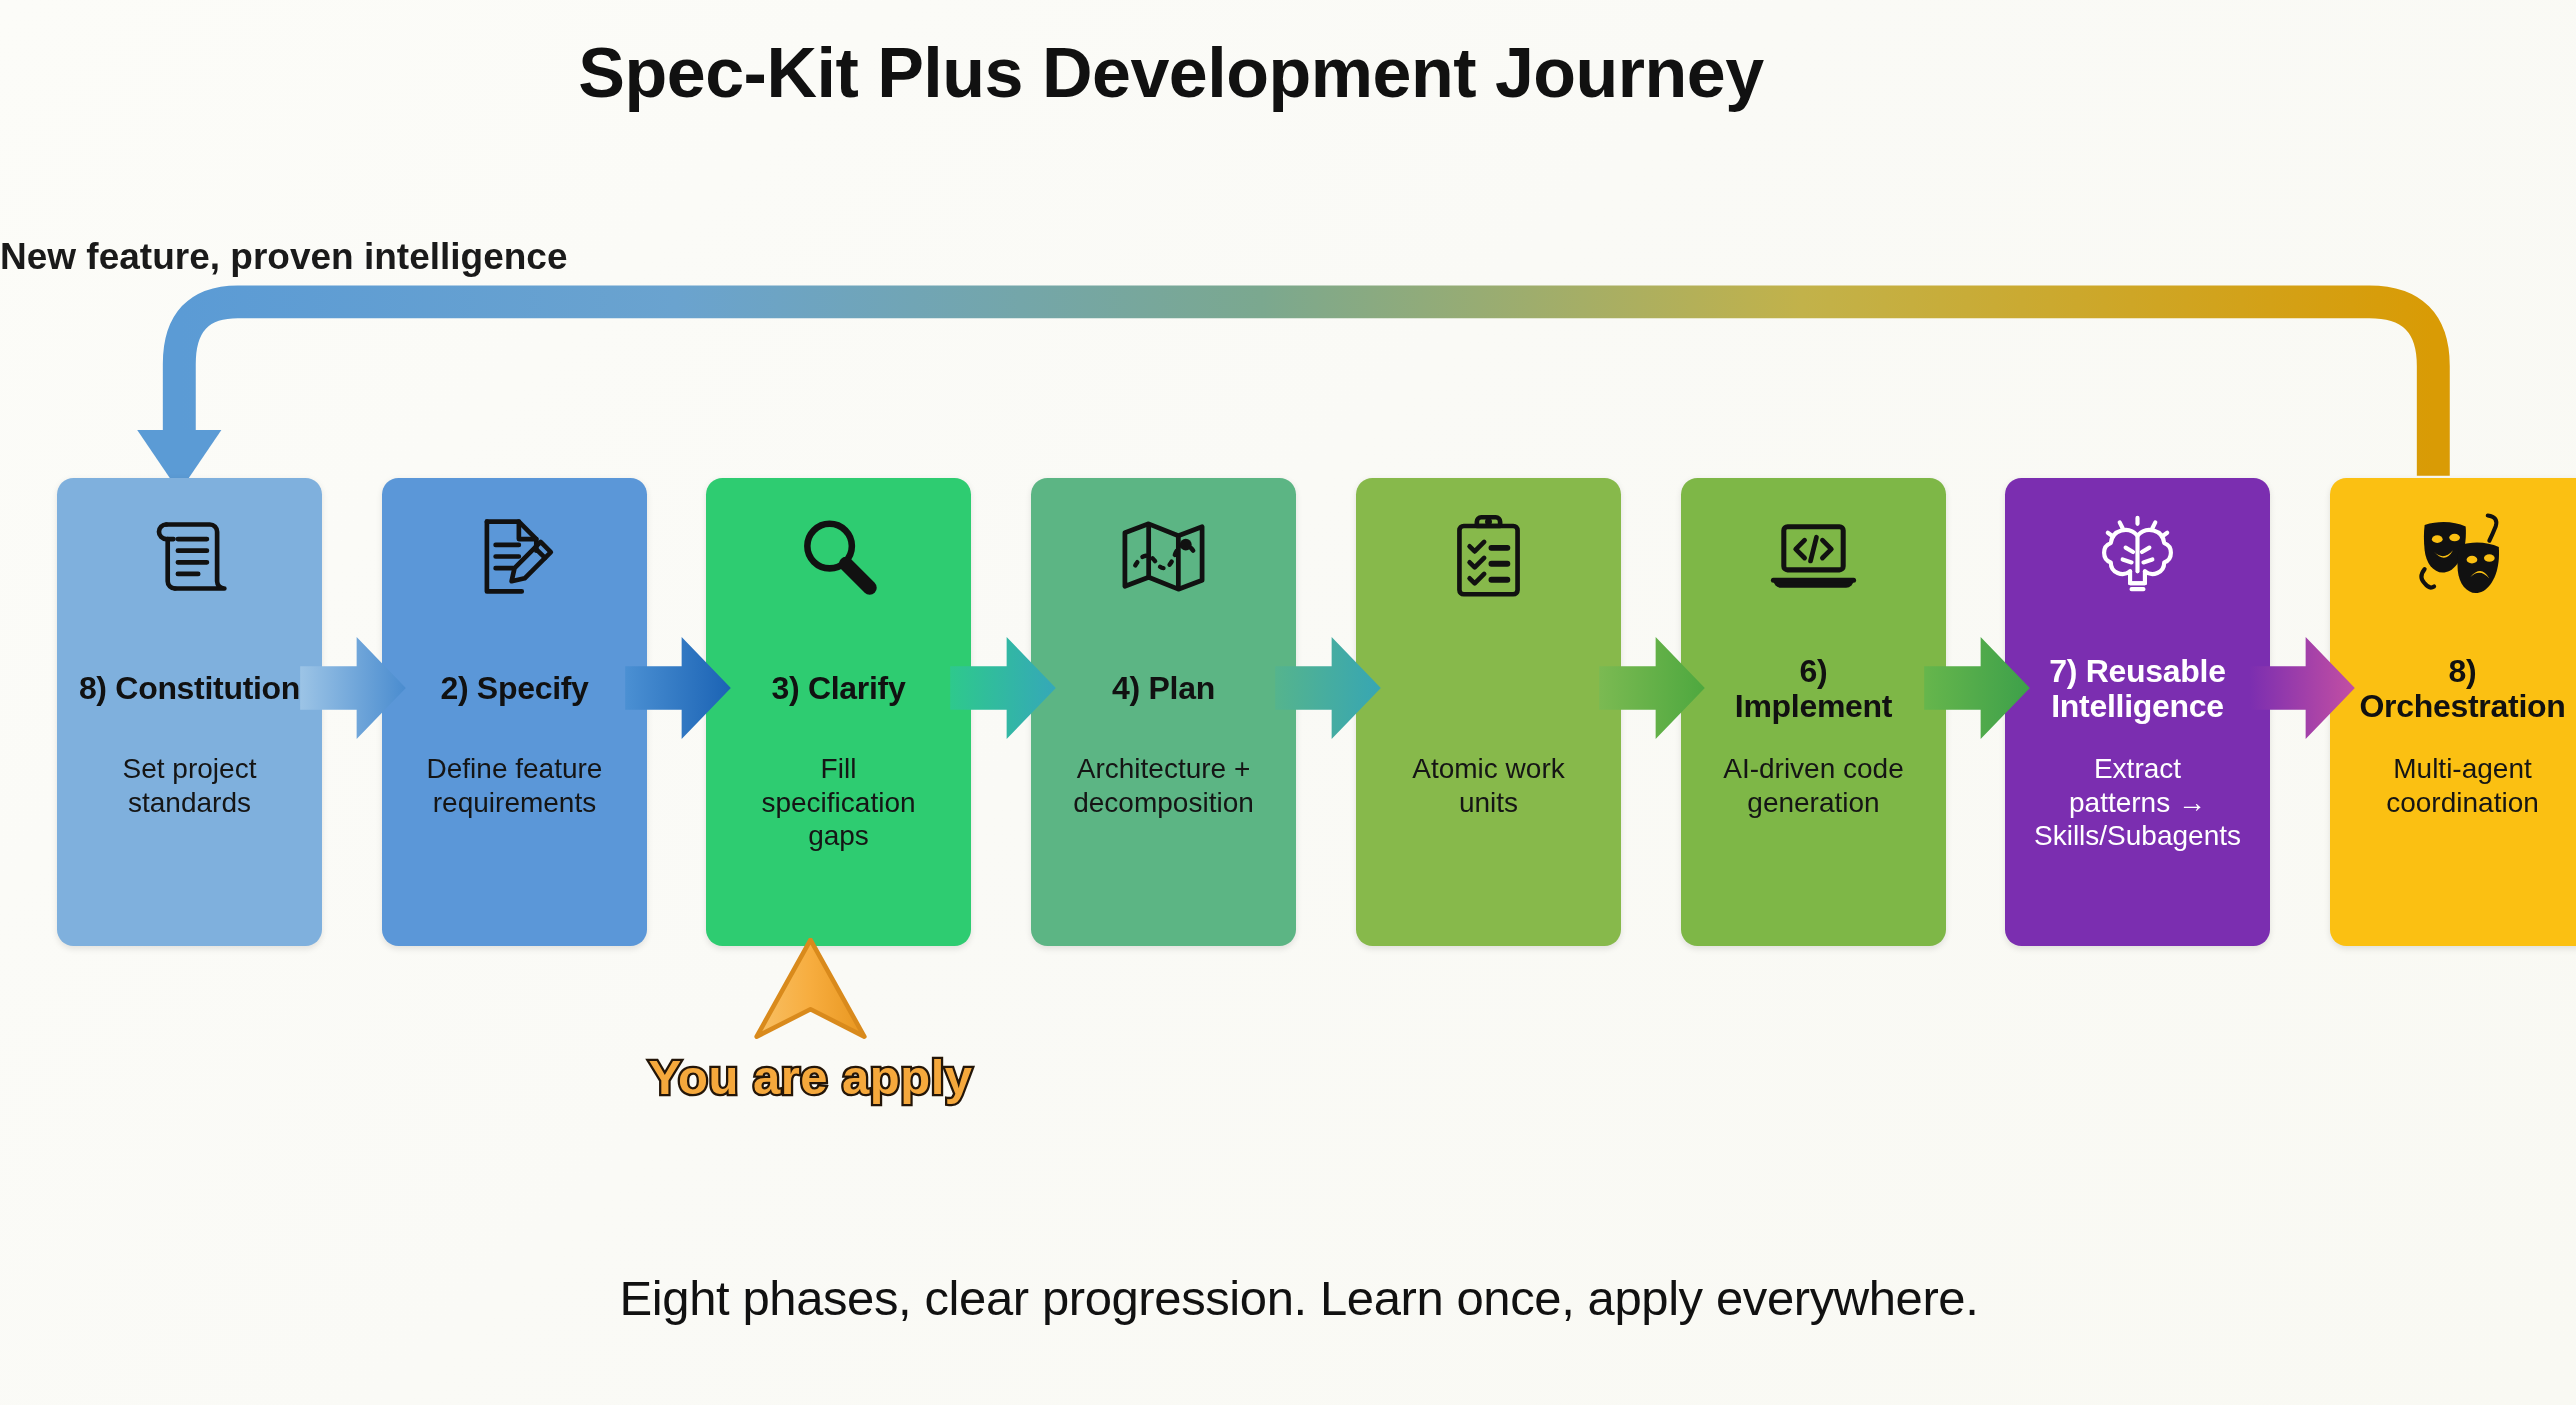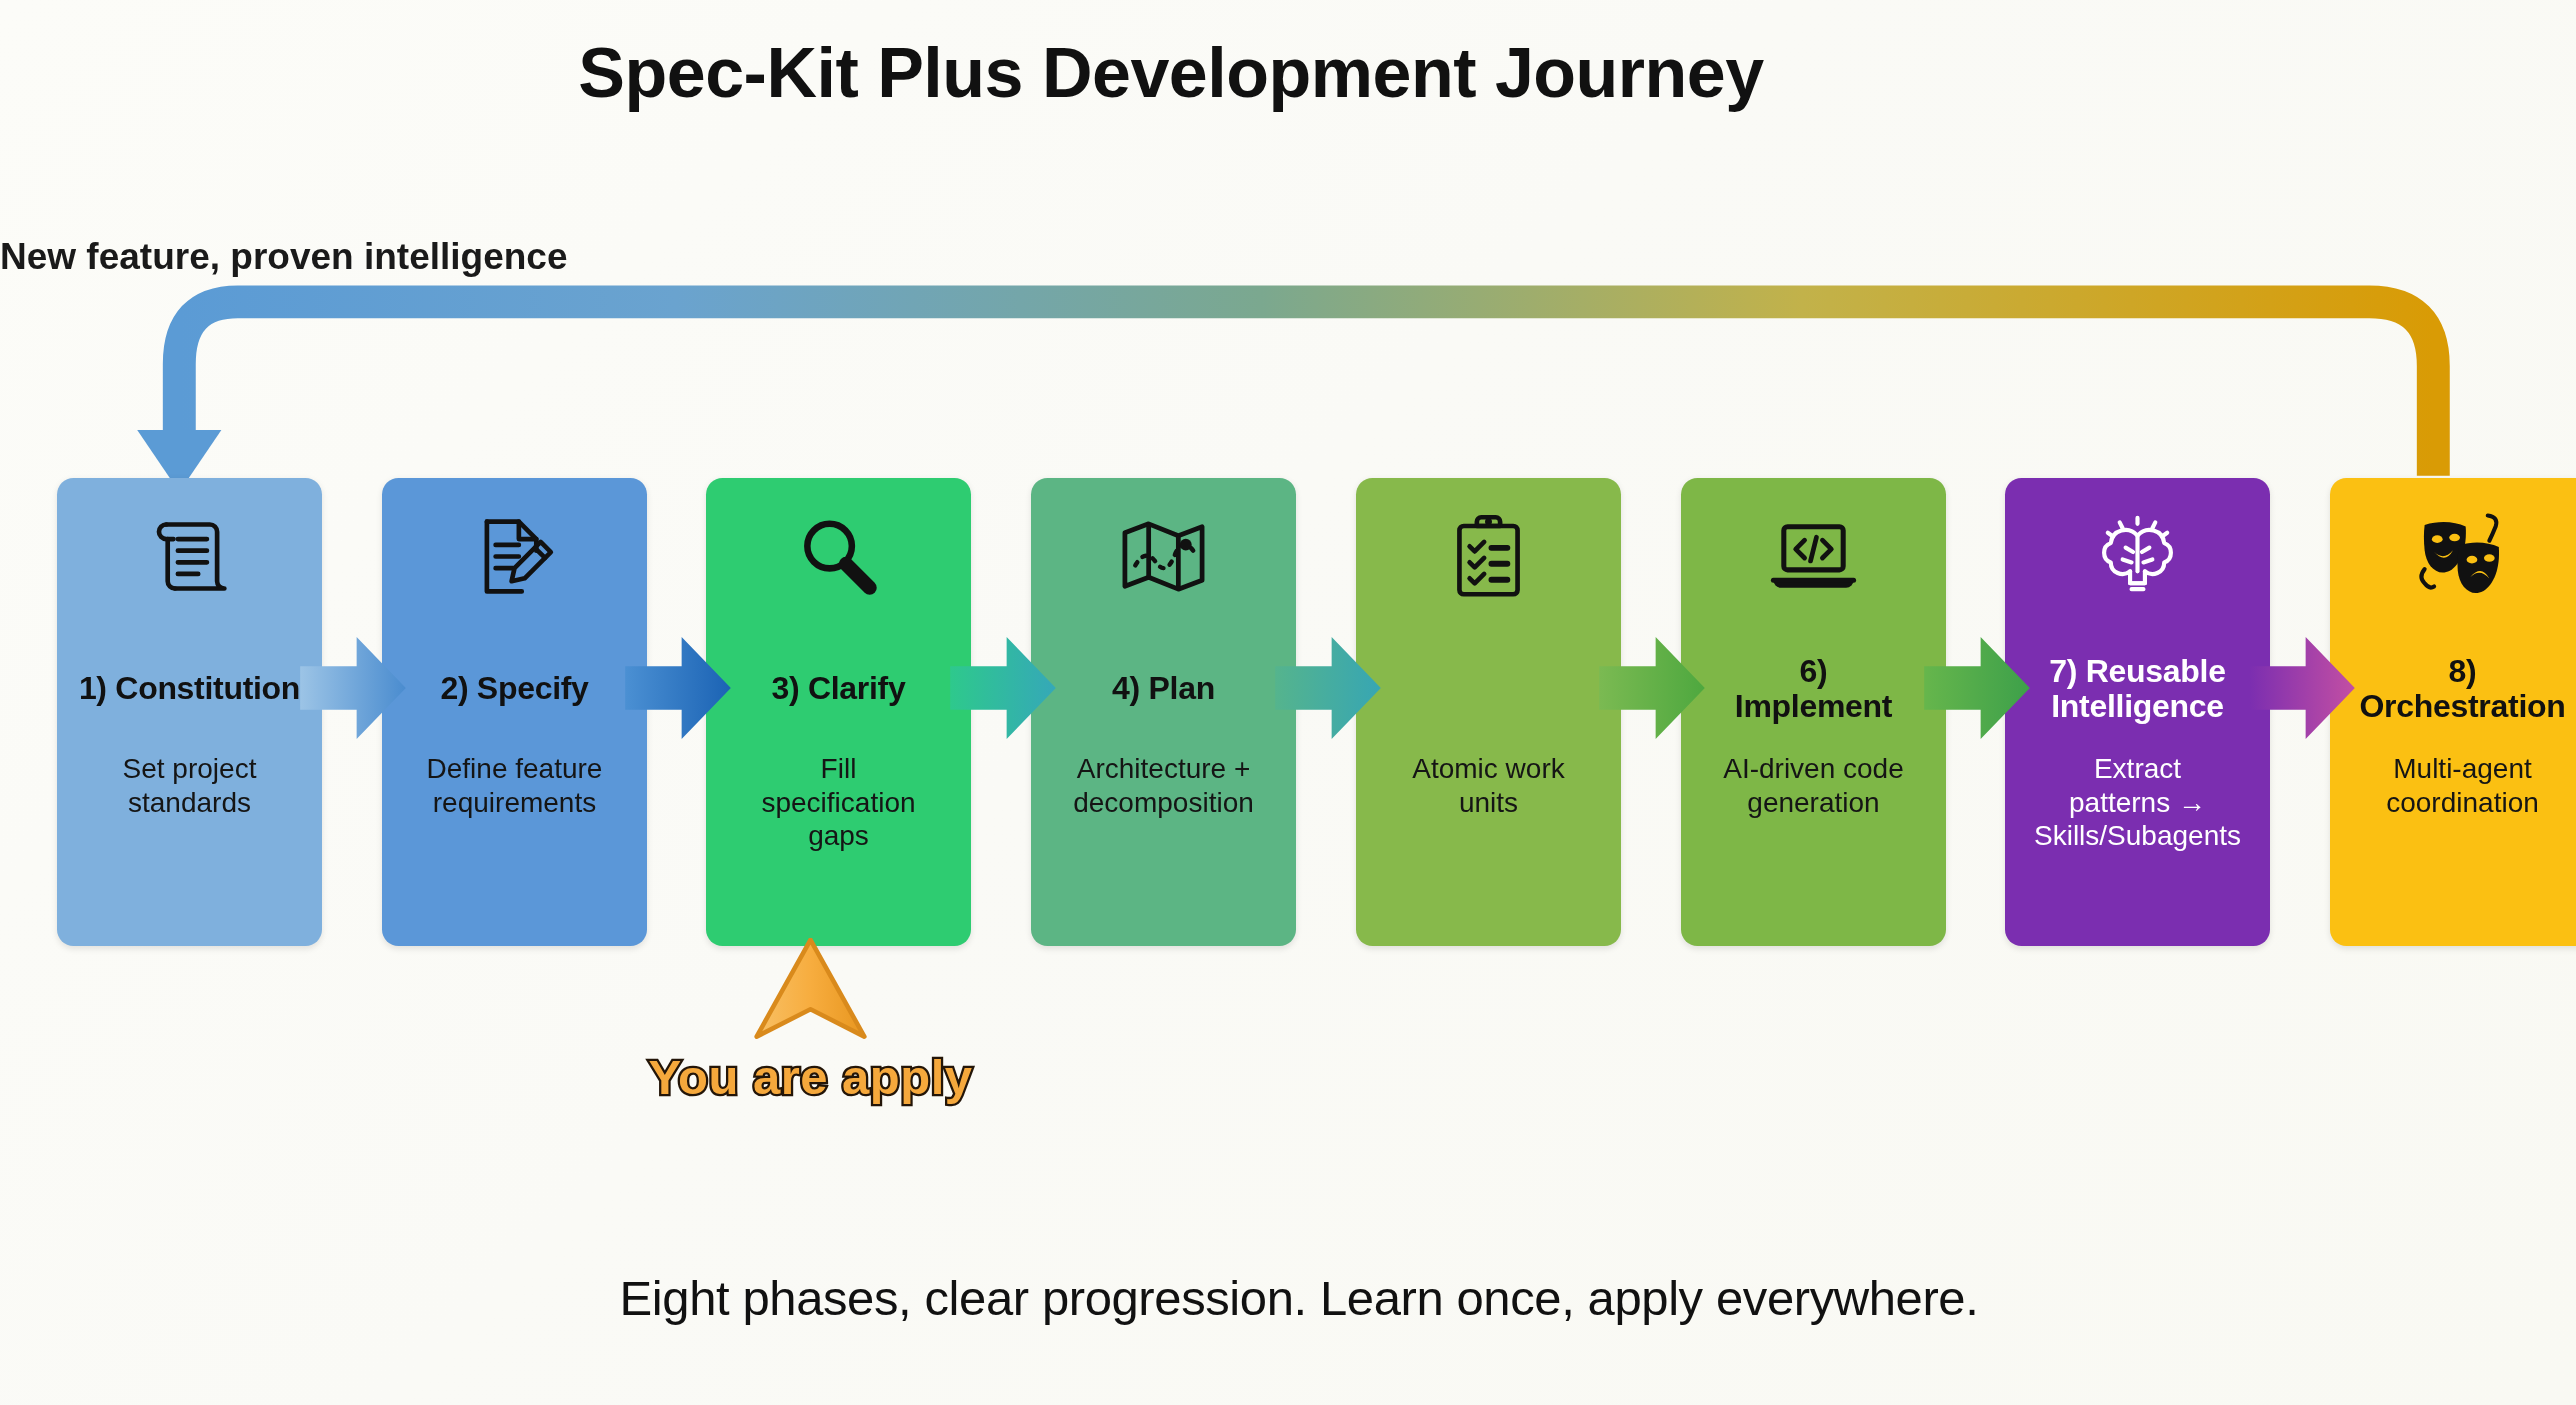--- a/index.html
+++ b/index.html
@@ -218,21 +218,21 @@
           <svg width="93" height="93" viewBox="0 0 64 64">
             <g fill="none" stroke="#111" stroke-width="3.2" stroke-linecap="round" stroke-linejoin="round">
               <path d="M16 10 h30 a5 5 0 0 1 5 5 v34 a5 5 0 0 0 5 5 H22"></path>
               <path d="M16 10 a5 5 0 0 0 -5 5 a5 5 0 0 0 5 5 h5"></path>
               <path d="M22 54 a5 5 0 0 1 -5 -5 v-29"></path>
               <path d="M24 20 h20 M24 28 h20 M24 36 h20 M24 44 h14"></path>
             </g>
           </svg>
         </div>
       </div>
-      <div class="card-title">1) Constitution</div>
+      <div class="card-title">8) Constitution</div>
       <div class="card-desc">Set project
 standards</div>
     </div>
 
     <div class="card" style="left: 325px; background: rgb(91, 151, 216);">
       <div class="card-inner">
         <div class="card-icon">
           <svg width="93" height="93" viewBox="0 0 64 64">
             <g fill="none" stroke="#111" stroke-width="3.2" stroke-linecap="round" stroke-linejoin="round">
               <path d="M13 8 h22 l12 12 v8"></path>

